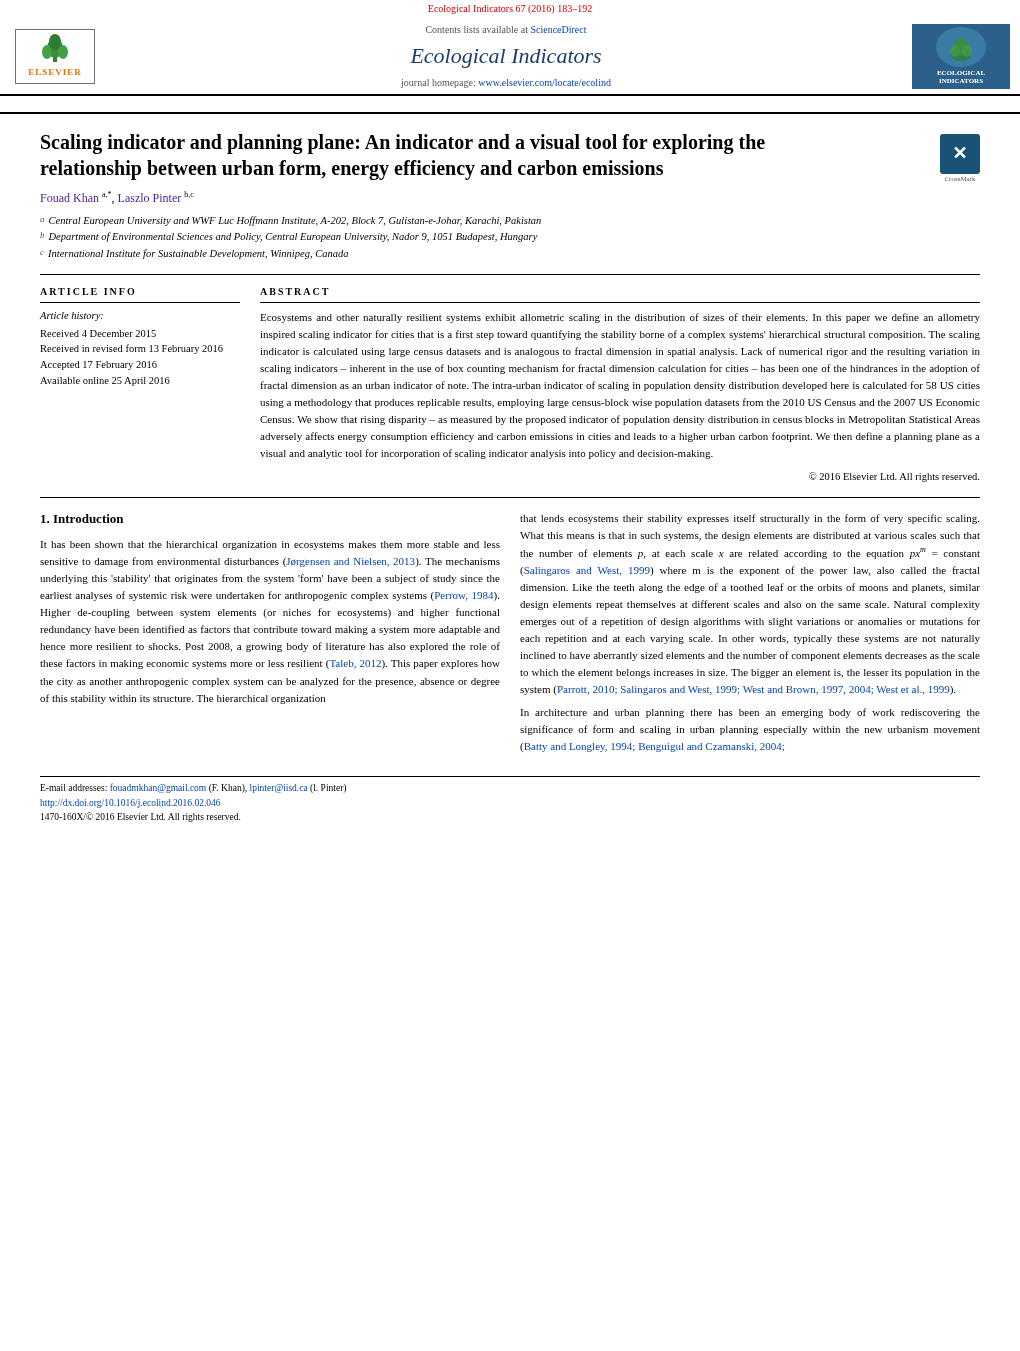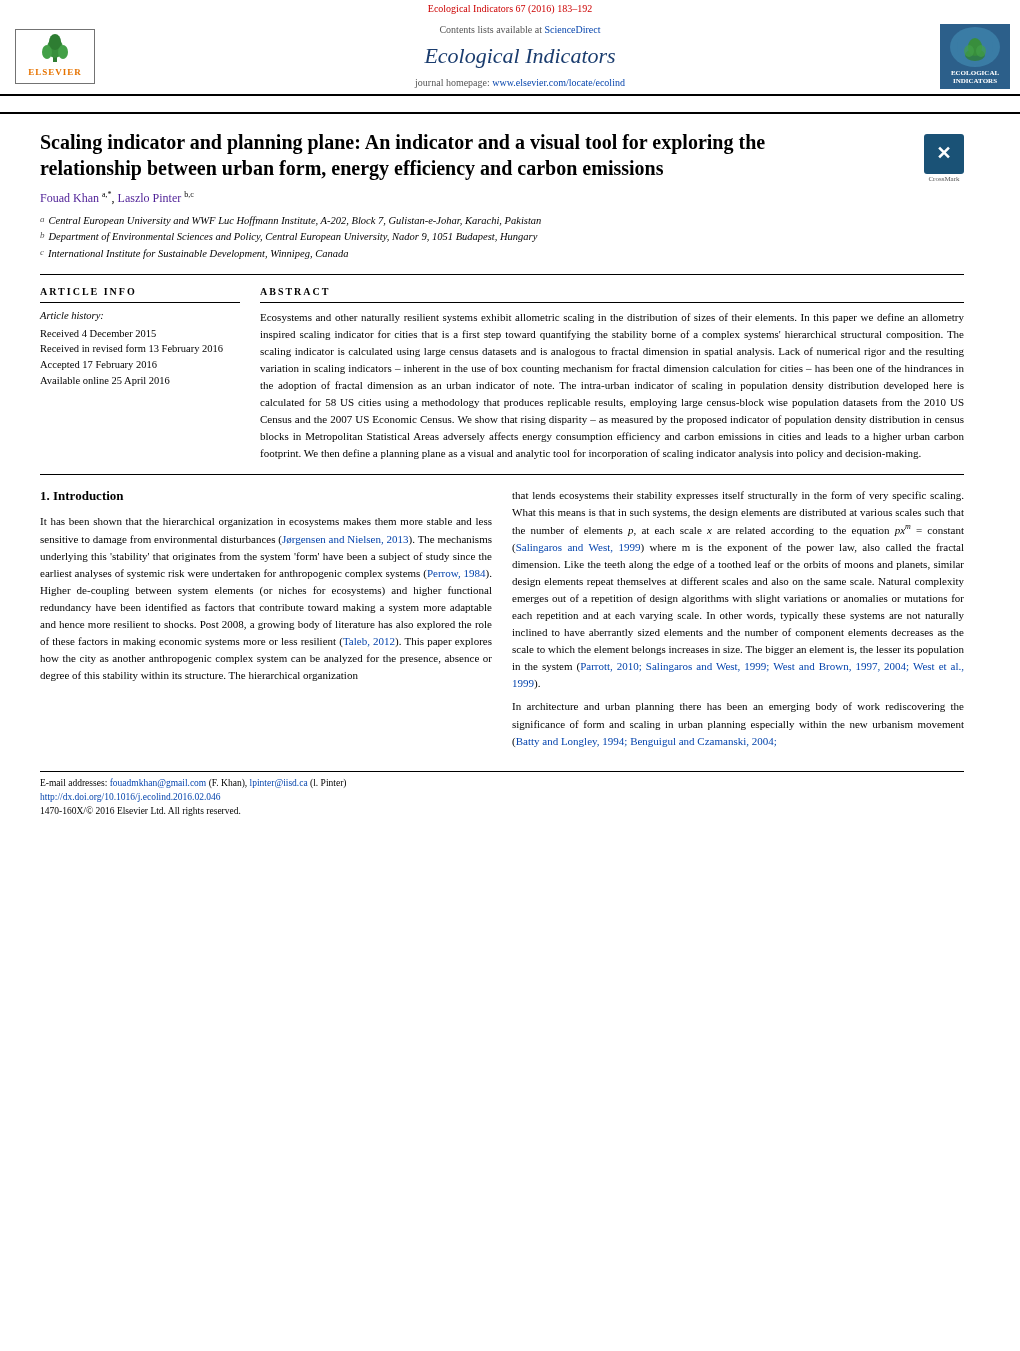--- a/index.html
+++ b/index.html
@@ -88,21 +88,21 @@
       color: #555;
     }
 
     .homepage-link {
       color: #0645ad;
       text-decoration: none;
       font-size: 10px;
     }
 
     .journal-logo-right {
-      width: 70px;
+      width: 98px;
       height: 65px;
       background: #2c5f8a;
       display: flex;
       align-items: center;
       justify-content: center;
       color: white;
       font-size: 8px;
       text-align: center;
       padding: 4px;
       flex-direction: column;
@@ -134,21 +134,21 @@
       padding: 2px 0 3px 0;
     }
 
     .header-divider {
       border: none;
       border-top: 2px solid #000;
       margin: 0;
     }
 
     .paper-content {
-      padding: 15px 56px 15px 40px;
+      padding: 15px 40px 15px 40px;
     }
 
     .paper-title-section {
       margin-bottom: 12px;
     }
 
     .paper-title {
       font-size: 20px;
       font-weight: bold;
       color: #000;
@@ -458,20 +458,21 @@
       <div class="article-history-item">Received in revised form 13 February 2016</div>
       <div class="article-history-item">Accepted 17 February 2016</div>
       <div class="article-history-item">Available online 25 April 2016</div>
     </div>
 
     <div class="abstract-section">
       <div class="abstract-title">ABSTRACT</div>
       <div class="abstract-text">
         <span>Ecosystems and other naturally resilient systems exhibit allometric scaling in the distribution of sizes of their elements. In this paper we define an allometry inspired scaling indicator for cities that is a first step toward quantifying the stability borne of a complex systems' hierarchical structural composition. The scaling indicator is calculated using large census datasets and is analogous to fractal dimension in spatial analysis. Lack of numerical rigor and the resulting variation in scaling indicators – inherent in the use of box counting mechanism for fractal dimension calculation for cities – has been one of the hindrances in the adoption of fractal dimension as an urban indicator of note. The intra-urban indicator of scaling in population density distribution developed here is calculated for 58 US cities using a methodology that produces replicable results, employing large census-block wise population datasets from the 2010 US Census and the 2007 US Economic Census. We show that rising disparity – as measured by the proposed indicator of population density distribution in census blocks in Metropolitan Statistical Areas adversely affects energy consumption efficiency and carbon emissions in cities and leads to a higher urban carbon footprint. We then define a planning plane as a visual and analytic tool for incorporation of scaling indicator analysis into policy and decision-making.</span>
       </div>
+      <div class="copyright-line">© 2016 Elsevier Ltd. All rights reserved.</div>
     </div>
   </div>
 
   <hr class="body-divider">
 
   <div class="intro-section">
     <div class="intro-left">
       <div class="section-heading">
         <span class="section-num">1.</span>
         <span>Introduction</span>

